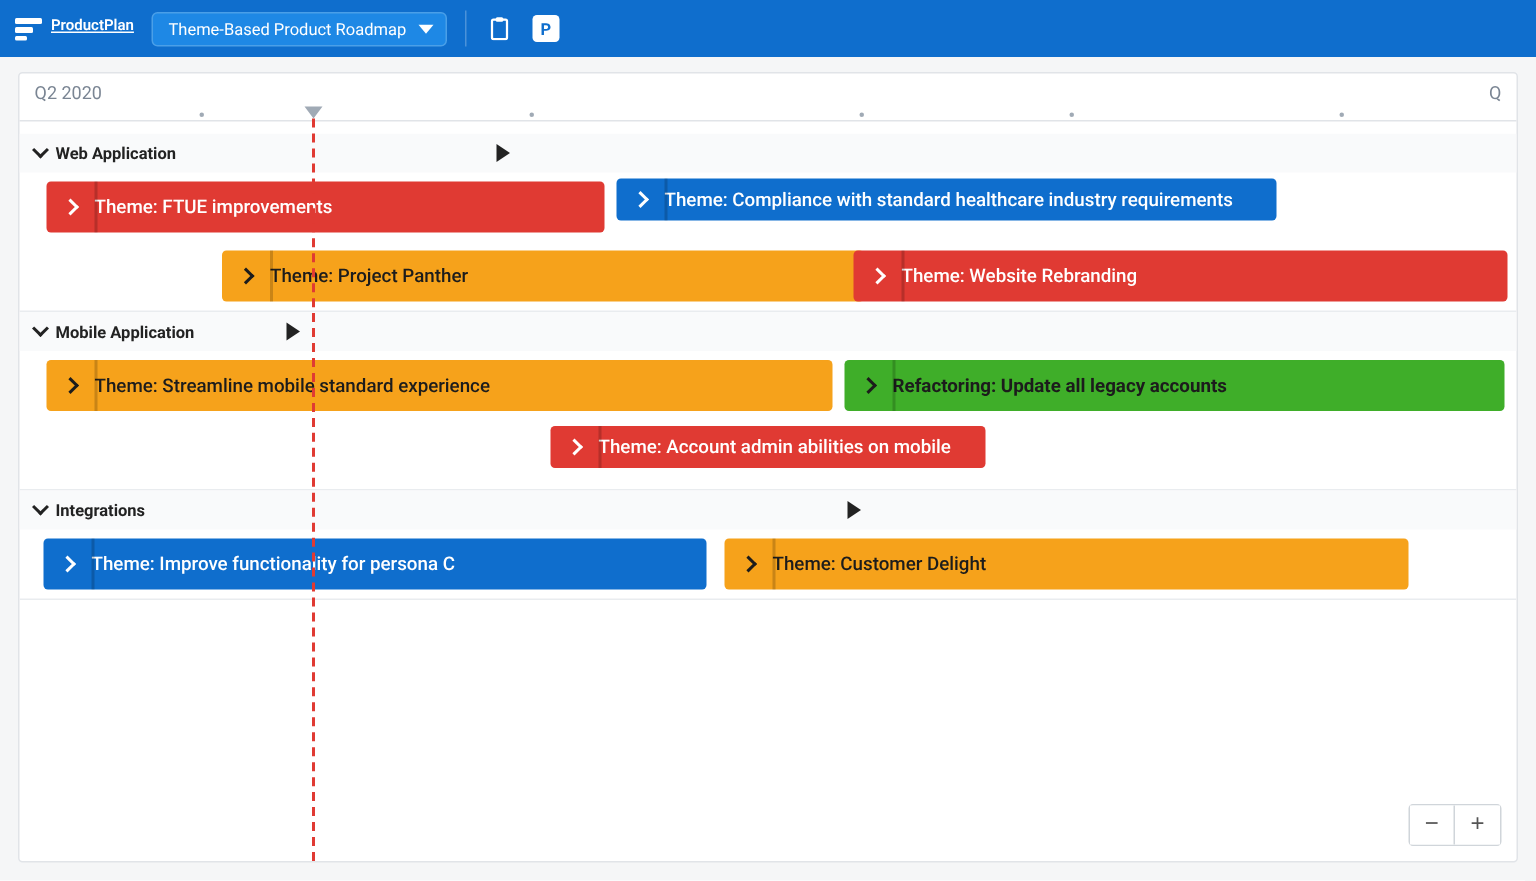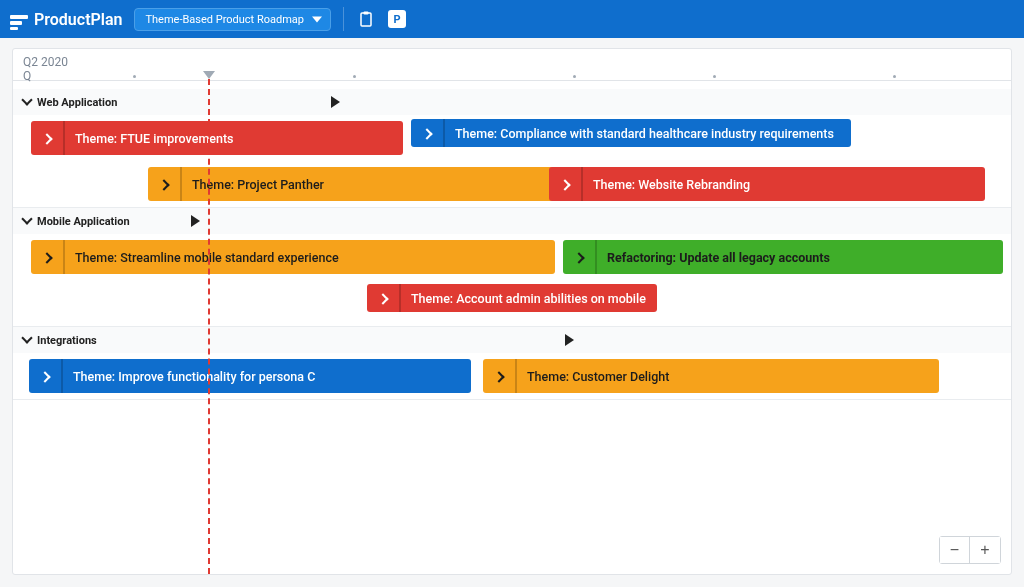--- a/index.html
+++ b/index.html
@@ -16,24 +16,25 @@
       height: 38px;
       background: #0f6ecd;
       display: flex;
       align-items: center;
       padding: 0 10px;
       gap: 12px;
       color: #fff;
     }
     .logo {
       display: flex;
-      align-items: flex-end;
+      align-items: flex-start;
       gap: 6px;
       font-weight: 600;
-      font-size: 16px;
+      font-size: 10px;
+      text-decoration: underline;
     }
     .logo-icon {
       width: 18px; height: 14px;
       display: inline-block;
       position: relative;
     }
     .logo-icon::before, .logo-icon::after {
       content: ""; position: absolute; left: 0; width: 18px; height: 4px; background: #fff; border-radius: 1px;
     }
     .logo-icon::before { top: 0; }
@@ -73,21 +74,20 @@
     }
     .timeline-header {
       height: 32px;
       border-bottom: 1px solid #e1e4e8;
       padding: 6px 10px;
       color: #7a8593;
       font-size: 12px;
       display: flex;
       align-items: flex-start;
       justify-content: space-between;
-      flex-direction: column;
     }
     .tick-row {
       position: absolute;
       top: 26px; left: 0; right: 0;
       height: 6px;
     }
     .tick {
       position: absolute; width: 3px; height: 3px; background: #a0aab5; border-radius: 50%;
     }
     .today-marker {
@@ -140,21 +140,21 @@
       position: absolute;
       top: 6px;
       height: 34px;
       border-radius: 3px;
       display: flex;
       align-items: center;
       color: #fff;
       font-size: 12.5px;
       font-weight: 500;
       cursor: pointer;
-      padding-left: 44px;
+      padding-left: 32px;
       padding-right: 10px;
     }
     .bar.tall { height: 28px; top: 4px; }
     .bar .handle {
       position: absolute; left: 0; top: 0; bottom: 0; width: 34px;
       display: flex; align-items: center; justify-content: center;
       border-right: 2px solid rgba(0,0,0,0.18);
     }
     .bar.dark-text { color: #1c1c1c; }
     .c-red { background: #e03a33; }
@@ -261,21 +261,21 @@
               <span>Theme: Compliance with standard healthcare industry requirements</span>
             </div>
           </div>
           <div class="row">
             <div class="bar c-orange dark-text" style="left: 135px; width: 428px;">
               <span class="handle">
                 <span class="chev-right"></span>
               </span>
               <span>Theme: Project Panther</span>
             </div>
-            <div class="bar c-red" style="left: 536px; width: 436px;">
+            <div class="bar c-red" style="left: 556px; width: 436px;">
               <span class="handle">
                 <span class="chev-right"></span>
               </span>
               <span>Theme: Website Rebranding</span>
             </div>
           </div>
         </div>
       </div>
       <div class="lane">
         <div class="lane-header">

